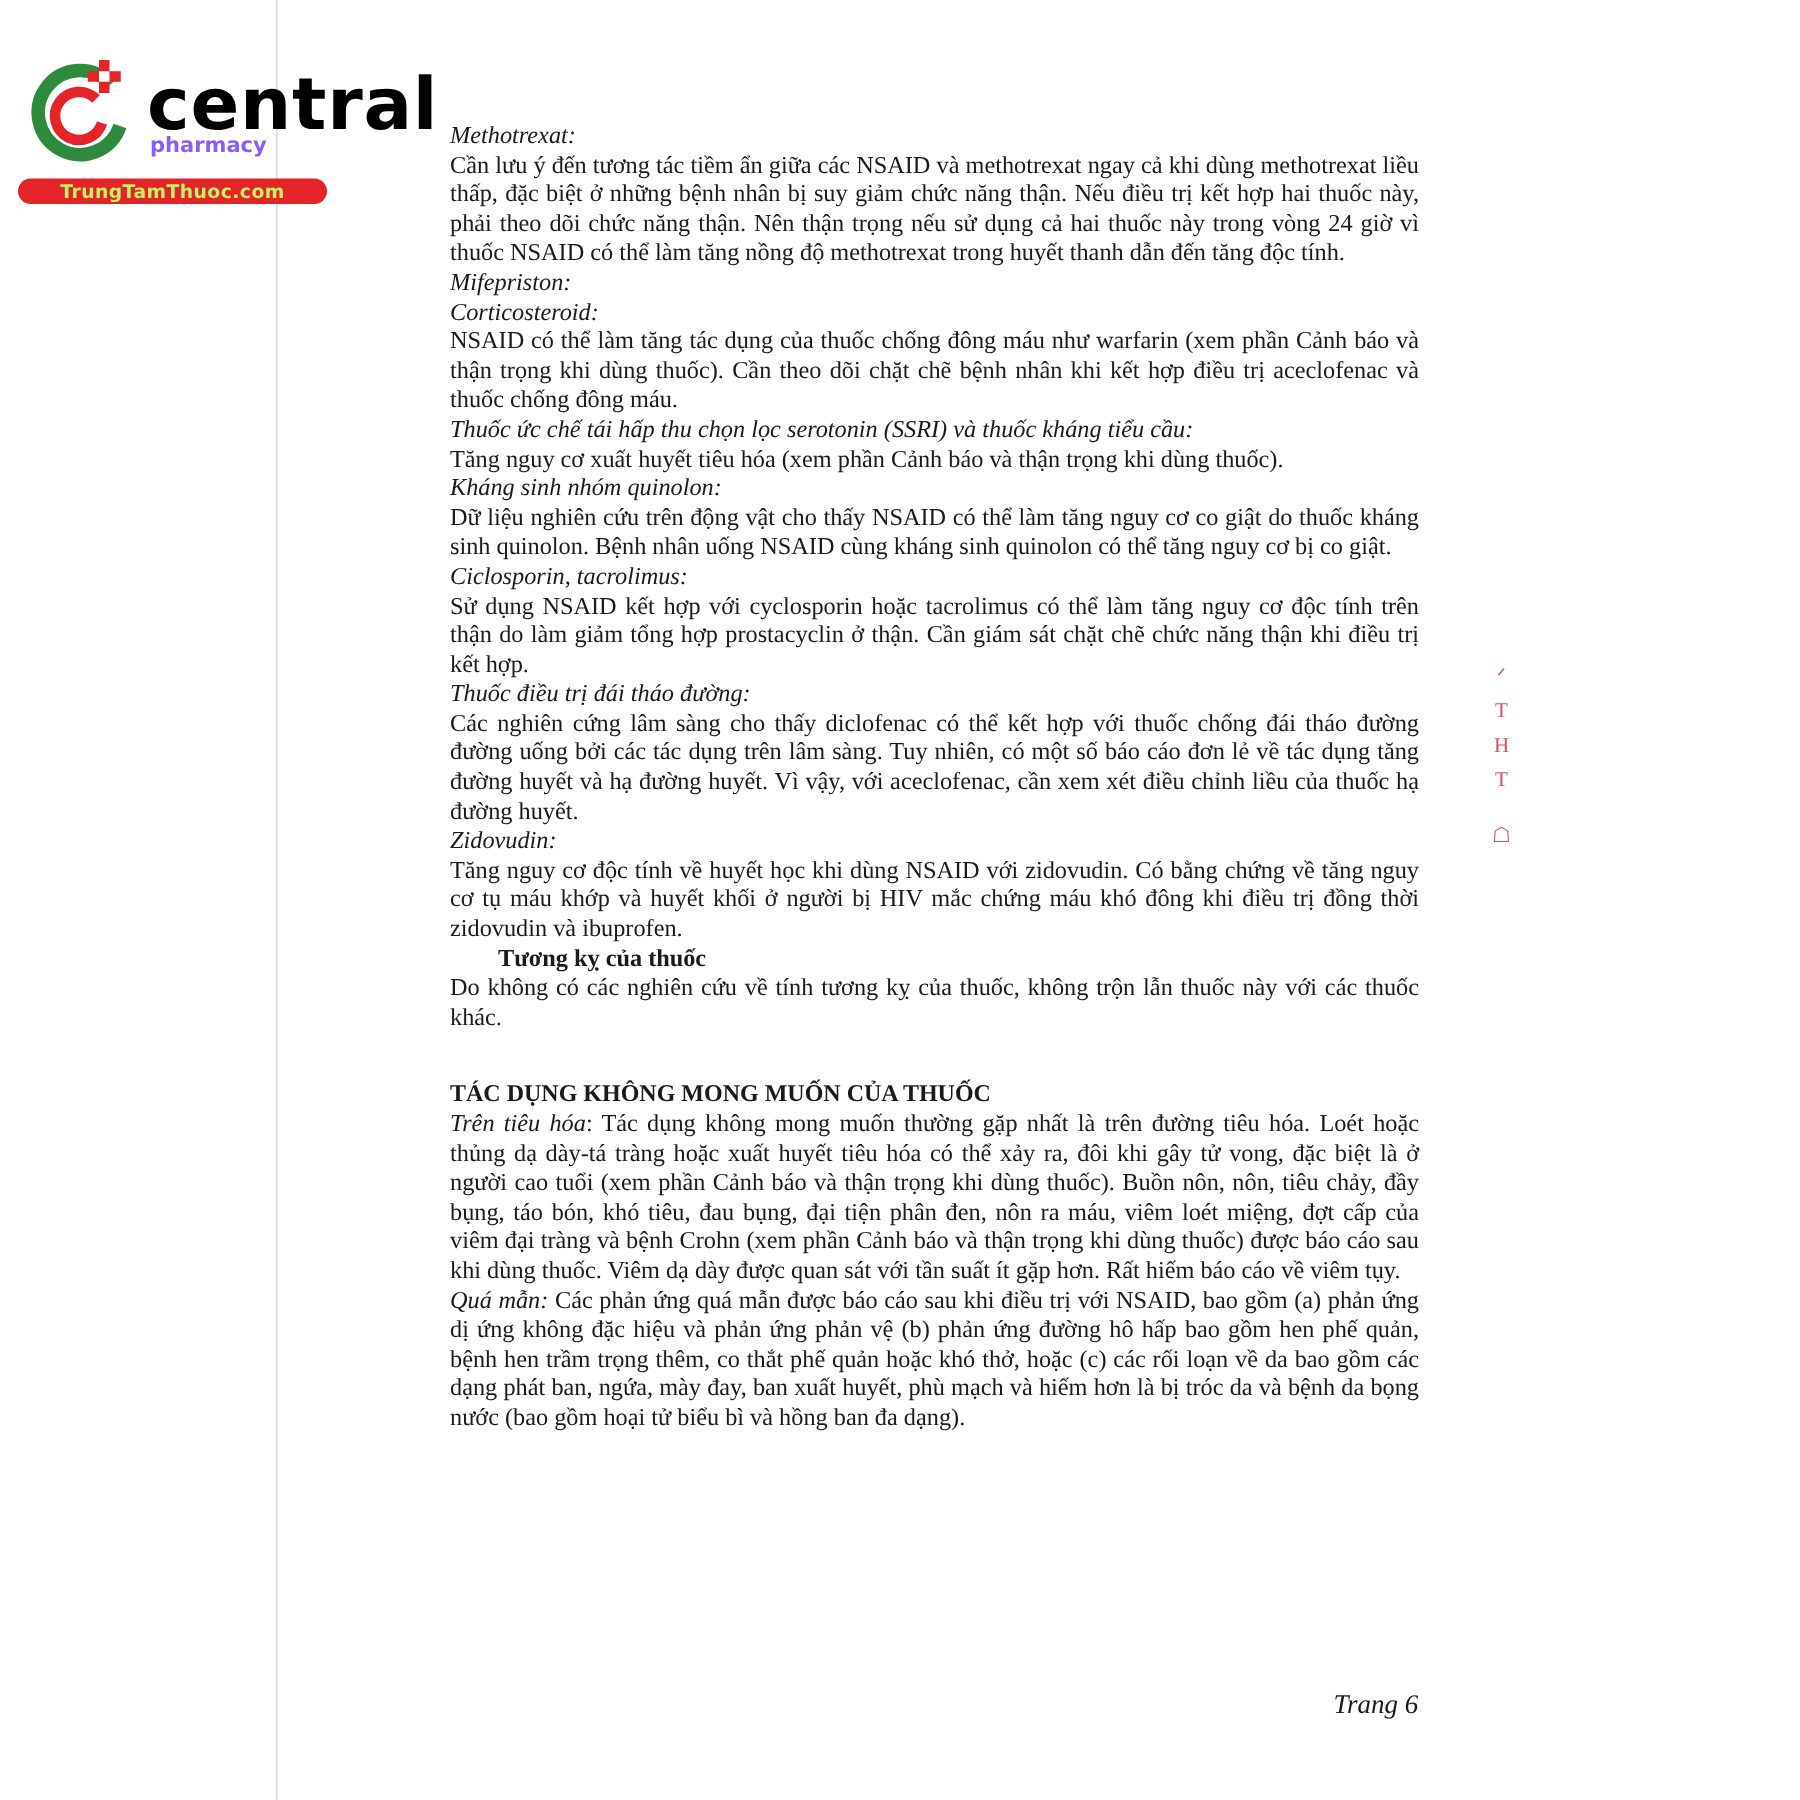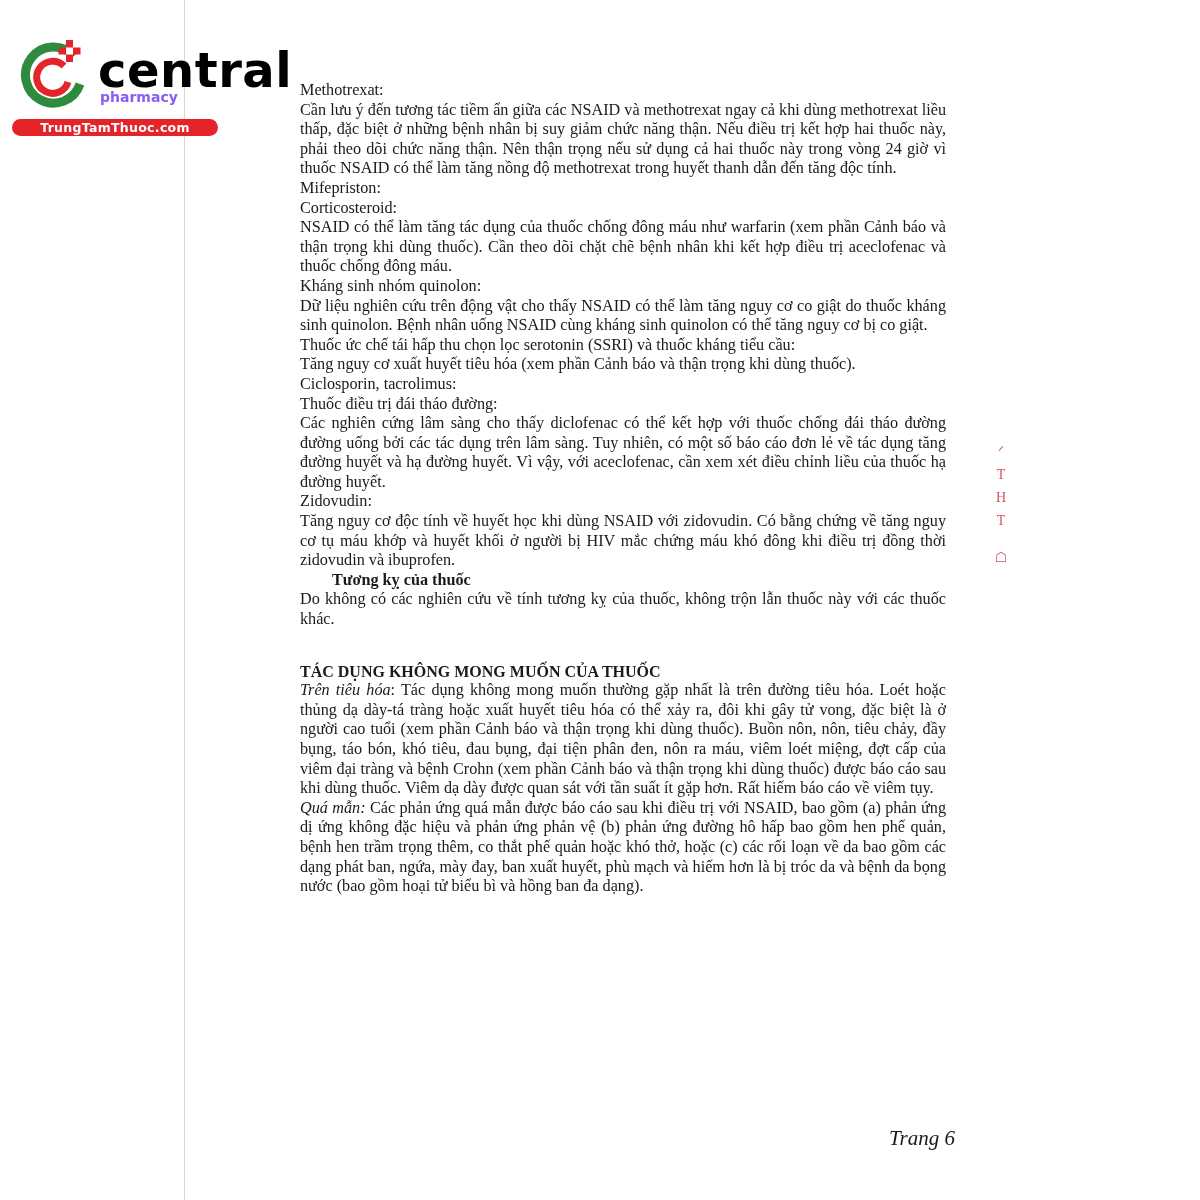--- a/index.html
+++ b/index.html
@@ -22,37 +22,37 @@
     font-size: 48px; color: #000000; letter-spacing: 0.5px; line-height: 1;
   }
   .logo-sub {
     position: absolute; left: 90px; top: 52px;
     font-family: "DejaVu Sans", sans-serif; font-weight: bold;
     font-size: 14px; color: #8b5cf6; line-height: 1;
   }
   .logo-url {
     position: absolute; left: 2px; top: 81px; width: 206px; height: 17px;
     background: #e42429; border-radius: 9px;
-    color: #ffffff; font-family: "DejaVu Sans", sans-serif; font-weight: bold;
+    color: #bef264; font-family: "DejaVu Sans", sans-serif; font-weight: bold;
     font-size: 12.5px; line-height: 17px; text-align: center; letter-spacing: 0.3px;
   }
   
   .doc {
     position: absolute; left: 300px; top: 81px; width: 646px;
     font-size: 16.2px; line-height: 19.6px;
   }
   .doc p { margin: 0; text-align: justify; }
-  .doc .h-it { }
+  .doc .h-it { font-style: italic; }
   .doc .h-bold { font-weight: bold; margin-left: 32px; }
   .doc .spacer { height: 20px; }
   .doc .section-title { font-weight: bold; font-size: 16px; margin-top: 0; }
   .doc em { font-style: italic; }
   .page-num {
     position: absolute; left: 889px; top: 1126px;
-    font-style: italic; font-size: 21px;
+    font-style: italic; font-size: 18px;
   }
   .stamp {
     position: absolute; left: 992px; top: 440px; width: 18px;
     color: #c8283a; font-size: 14px; line-height: 23px; text-align: center; opacity: 0.8;
   }
 </style>
 </head>
 <body>
 
 <div class="page-edge"></div>
@@ -78,29 +78,30 @@
   <div>
     <p class="h-it">Mifepriston:</p>
   </div>
   <div>
     <p class="h-it">Corticosteroid:</p>
   </div>
   <div>
     <p>NSAID có thể làm tăng tác dụng của thuốc chống đông máu như warfarin (xem phần Cảnh báo và thận trọng khi dùng thuốc). Cần theo dõi chặt chẽ bệnh nhân khi kết hợp điều trị aceclofenac và thuốc chống đông máu.</p>
   </div>
   <div>
+    <p class="h-it">Thuốc ức chế tái hấp thu chọn lọc serotonin (SSRI) và thuốc kháng tiểu cầu:</p>
+    <p>Tăng nguy cơ xuất huyết tiêu hóa (xem phần Cảnh báo và thận trọng khi dùng thuốc).</p>
+  </div>
+  <div>
     <p class="h-it">Kháng sinh nhóm quinolon:</p>
     <p>Dữ liệu nghiên cứu trên động vật cho thấy NSAID có thể làm tăng nguy cơ co giật do thuốc kháng sinh quinolon. Bệnh nhân uống NSAID cùng kháng sinh quinolon có thể tăng nguy cơ bị co giật.</p>
   </div>
   <div>
-    <p class="h-it">Thuốc ức chế tái hấp thu chọn lọc serotonin (SSRI) và thuốc kháng tiểu cầu:</p>
-    <p>Tăng nguy cơ xuất huyết tiêu hóa (xem phần Cảnh báo và thận trọng khi dùng thuốc).</p>
-  </div>
-  <div>
     <p class="h-it">Ciclosporin, tacrolimus:</p>
+    <p>Sử dụng NSAID kết hợp với cyclosporin hoặc tacrolimus có thể làm tăng nguy cơ độc tính trên thận do làm giảm tổng hợp prostacyclin ở thận. Cần giám sát chặt chẽ chức năng thận khi điều trị kết hợp.</p>
   </div>
   <div>
     <p class="h-it">Thuốc điều trị đái tháo đường:</p>
     <p>Các nghiên cứng lâm sàng cho thấy diclofenac có thể kết hợp với thuốc chống đái tháo đường đường uống bởi các tác dụng trên lâm sàng. Tuy nhiên, có một số báo cáo đơn lẻ về tác dụng tăng đường huyết và hạ đường huyết. Vì vậy, với aceclofenac, cần xem xét điều chỉnh liều của thuốc hạ đường huyết.</p>
   </div>
   <div>
     <p class="h-it">Zidovudin:</p>
     <p>Tăng nguy cơ độc tính về huyết học khi dùng NSAID với zidovudin. Có bằng chứng về tăng nguy cơ tụ máu khớp và huyết khối ở người bị HIV mắc chứng máu khó đông khi điều trị đồng thời zidovudin và ibuprofen.</p>
   </div>
   <div>

